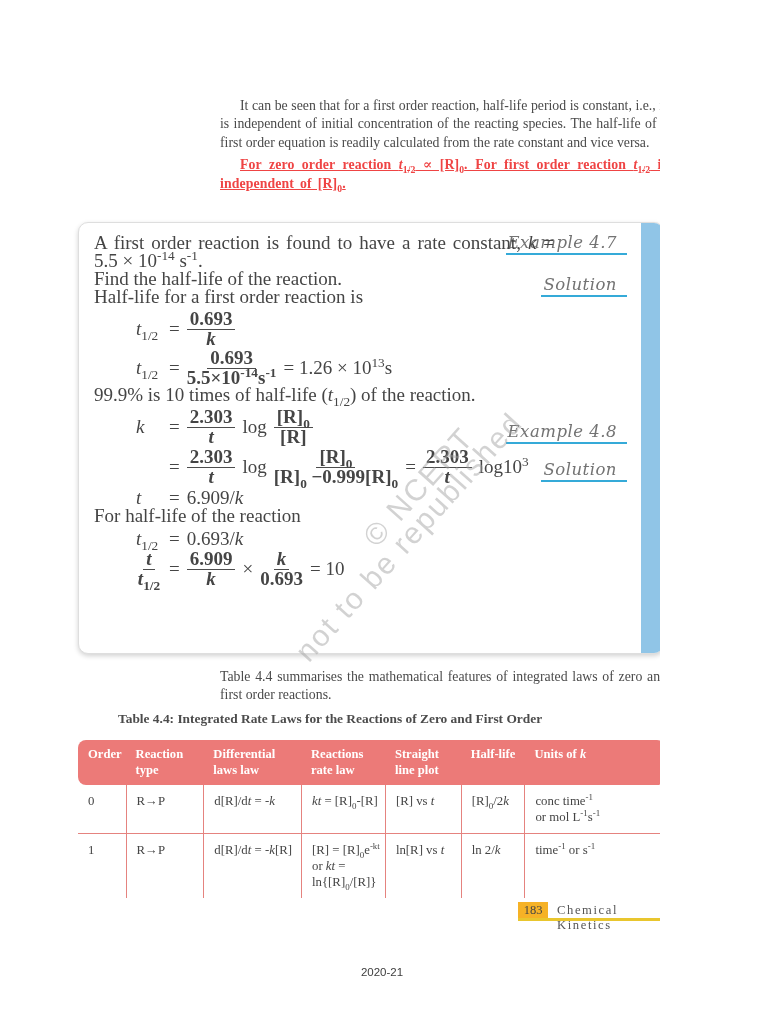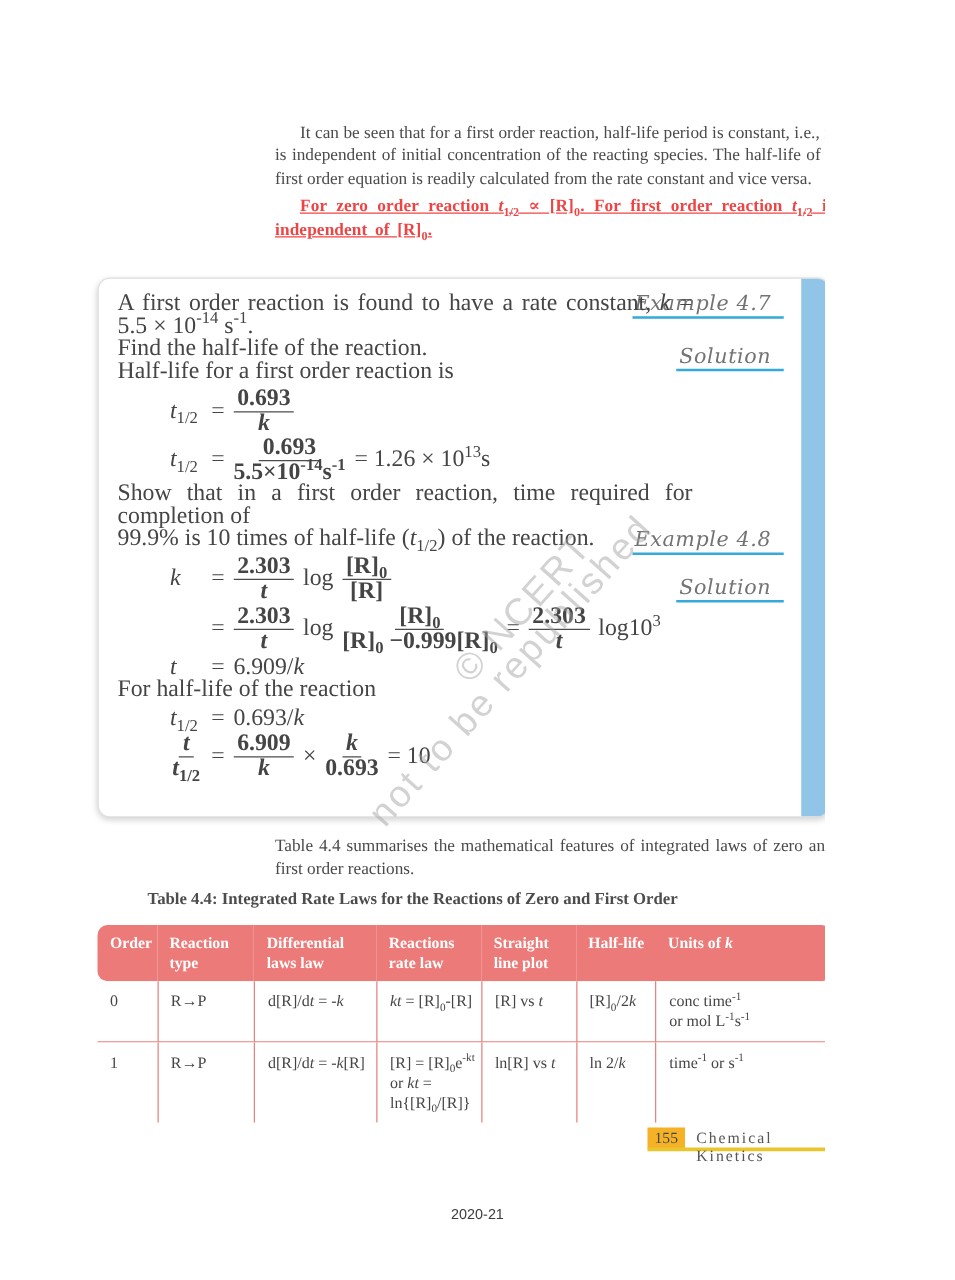--- a/index.html
+++ b/index.html
@@ -122,21 +122,20 @@
       <div class="eq mt3">
         <span class="lhs"><i>t</i><sub>1/2</sub></span>
         <span>=</span>
         <span class="frac">
           <span class="num">0.693</span>
           <span class="den">5.5×10<sup>-14</sup>s<sup>-1</sup></span>
         </span>
         <span>=  1.26 × 10<sup>13</sup>s</span>
       </div>
 
-      <p class="line mt11">Show that in a first order reaction, time required for completion of</p>
       <p class="line">99.9% is 10 times of half-life (<i>t</i><sub>1/2</sub>) of the reaction.</p>
 
       <div class="eq mt5">
         <span class="lhs"><i>k</i></span>
         <span>=</span>
         <span class="frac">
           <span class="num">2.303</span>
           <span class="den"><i>t</i></span>
         </span>
         <span>log</span>
@@ -252,18 +251,18 @@
         </td>
         <td>ln[R] vs <i>t</i></td>
         <td>ln 2/<i>k</i></td>
         <td>
           <span class="cell-line">time<sup>-1</sup> or s<sup>-1</sup></span>
         </td>
       </tr>
     </tbody>
   </table>
 
-  <div class="footer-num-box">155</div>
+  <div class="footer-num-box">183</div>
   <div class="footer-rule"></div>
   <div class="footer-chapter">Chemical Kinetics</div>
   <div class="edition-year">2020-21</div>
 
 </div>
 
 </body></html>

